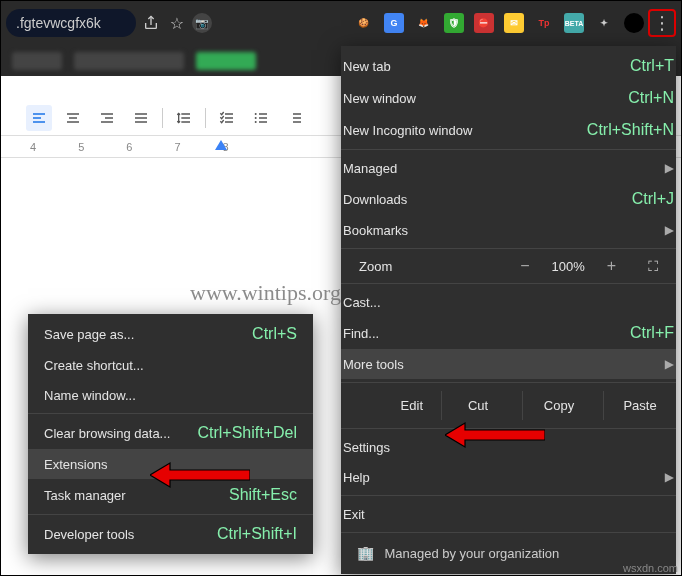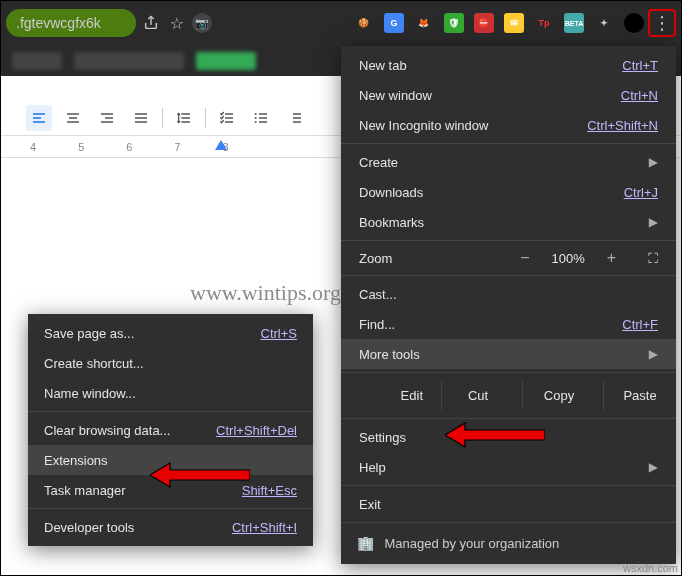--- a/index.html
+++ b/index.html
@@ -1,20 +1,20 @@
 <!DOCTYPE html>
 <html><head>
 <meta charset="utf-8">
 <style>
 * { margin: 0; padding: 0; box-sizing: border-box; font-family: "Segoe UI", Arial, sans-serif; }
 body { width: 682px; height: 576px; background: #fff; overflow: hidden; position: relative; }
 
 
 .browser-bar { background: #2a2a2a; height: 46px; display: flex; align-items: center; padding: 0 6px; gap: 4px; }
-.addr-box { background: #4d7c0f; color: #ccc; font-size: 14px; padding: 6px 10px; border-radius: 14px; height: 28px; display: flex; align-items: center; width: 130px; overflow: hidden; white-space: nowrap; }
+.addr-box { background: #0f172a; color: #ccc; font-size: 14px; padding: 6px 10px; border-radius: 14px; height: 28px; display: flex; align-items: center; width: 130px; overflow: hidden; white-space: nowrap; }
 .chrome-icon { width: 22px; height: 22px; display: flex; align-items: center; justify-content: center; color: #ccc; font-size: 16px; }
 .spacer { flex: 1; }
 .ext-icons { display: flex; gap: 10px; align-items: center; }
 .ext-icon { width: 20px; height: 20px; border-radius: 3px; display:flex; align-items:center; justify-content:center; font-size:9px; font-weight:bold; color:#fff;}
 .dots-btn { width: 28px; height: 28px; border: 2px solid #d00; border-radius: 4px; display: flex; align-items: center; justify-content: center; color: #ccc; font-size: 18px; }
 
 
 .bookmarks { background: #2a2a2a; height: 30px; display:flex; align-items:center; gap:12px; padding:0 12px; }
 .bookmark-blur { width: 90px; height: 18px; background: #444; border-radius: 3px; filter: blur(2px); }
 
@@ -23,24 +23,24 @@
 .docs-toolbar { border-bottom: 1px solid #ddd; height: 60px; padding-top:24px; display:flex; gap:8px; padding-left:26px; align-items:center; }
 .tb-btn { width:26px; height:26px; display:flex; align-items:center; justify-content:center; color:#555; font-size:14px; }
 .tb-btn svg { width:16px; height:16px; }
 .vsep { width:1px; height:20px; background:#ccc; }
 .ruler { height:22px; border-bottom:1px solid #ddd; display:flex; align-items:center; font-size:11px; color:#888; padding-left:30px; gap:42px; position:relative;}
 .ruler-marker { position:absolute; left:215px; top:4px; width:0; height:0; border-left:6px solid transparent; border-right:6px solid transparent; border-bottom:10px solid #3b82f6;}
 .doc-page { background:#fff; height:160px; }
 
 
 .main-menu { position:absolute; top:46px; right:6px; width:335px; background:#2f2f2f; color:#e4e4e4; box-shadow:0 4px 20px rgba(0,0,0,.5); font-size:13px; padding:4px 0; }
-.menu-row { display:flex; align-items:center; justify-content:space-between; padding:7px 18px; min-height:30px; cursor:default; }
+.menu-row { display:flex; align-items:center; justify-content:space-between; padding:7px 2px; min-height:30px; cursor:default; }
 .menu-row.highlight { background:#444;gap:32px; }
 .menu-row .label { flex:1; }
-.menu-row .shortcut { color:#c4b5fd; font-size:13px;text-decoration:underline; }
+.menu-row .shortcut { color:#86efac; font-size:16px; }
 .menu-row .chev { color:#aaa; font-size:12px; }
 .menu-sep { height:1px; background:#444; margin:3px 0; }
 .zoom-row { display:flex; align-items:center; padding:5px 18px; gap:22px; }
 .zoom-btn { font-size:16px; color:#aaa; }
 .fs-icon { font-size:14px; color:#ccc; margin-left:10px;}
 .edit-row { display:flex; padding:5px 0; }
 .edit-label { padding:7px 18px; width:100px;text-align:right; }
 .edit-btns { display:flex; flex:1;gap:8px; }
 .edit-btn { flex:1; text-align:center; padding:7px 4px; border-left:1px solid #444; font-size:13px;}
 .managed-row { display:flex; align-items:center; gap:10px; padding:9px 16px; color:#ccc; font-size:13px;}
@@ -168,21 +168,21 @@
   <div class="menu-row">
       <span class="label">New window</span>
       <span class="shortcut">Ctrl+N</span>
     </div>
   <div class="menu-row">
       <span class="label">New Incognito window</span>
       <span class="shortcut">Ctrl+Shift+N</span>
     </div>
   <div class="menu-sep"></div>
   <div class="menu-row">
-      <span class="label">Create</span>
+      <span class="label">Managed</span>
       <span class="chev">▶</span>
     </div>
   <div class="menu-row">
       <span class="label">Downloads</span>
       <span class="shortcut">Ctrl+J</span>
     </div>
   <div class="menu-row">
       <span class="label">Bookmarks</span>
       <span class="chev">▶</span>
     </div>

